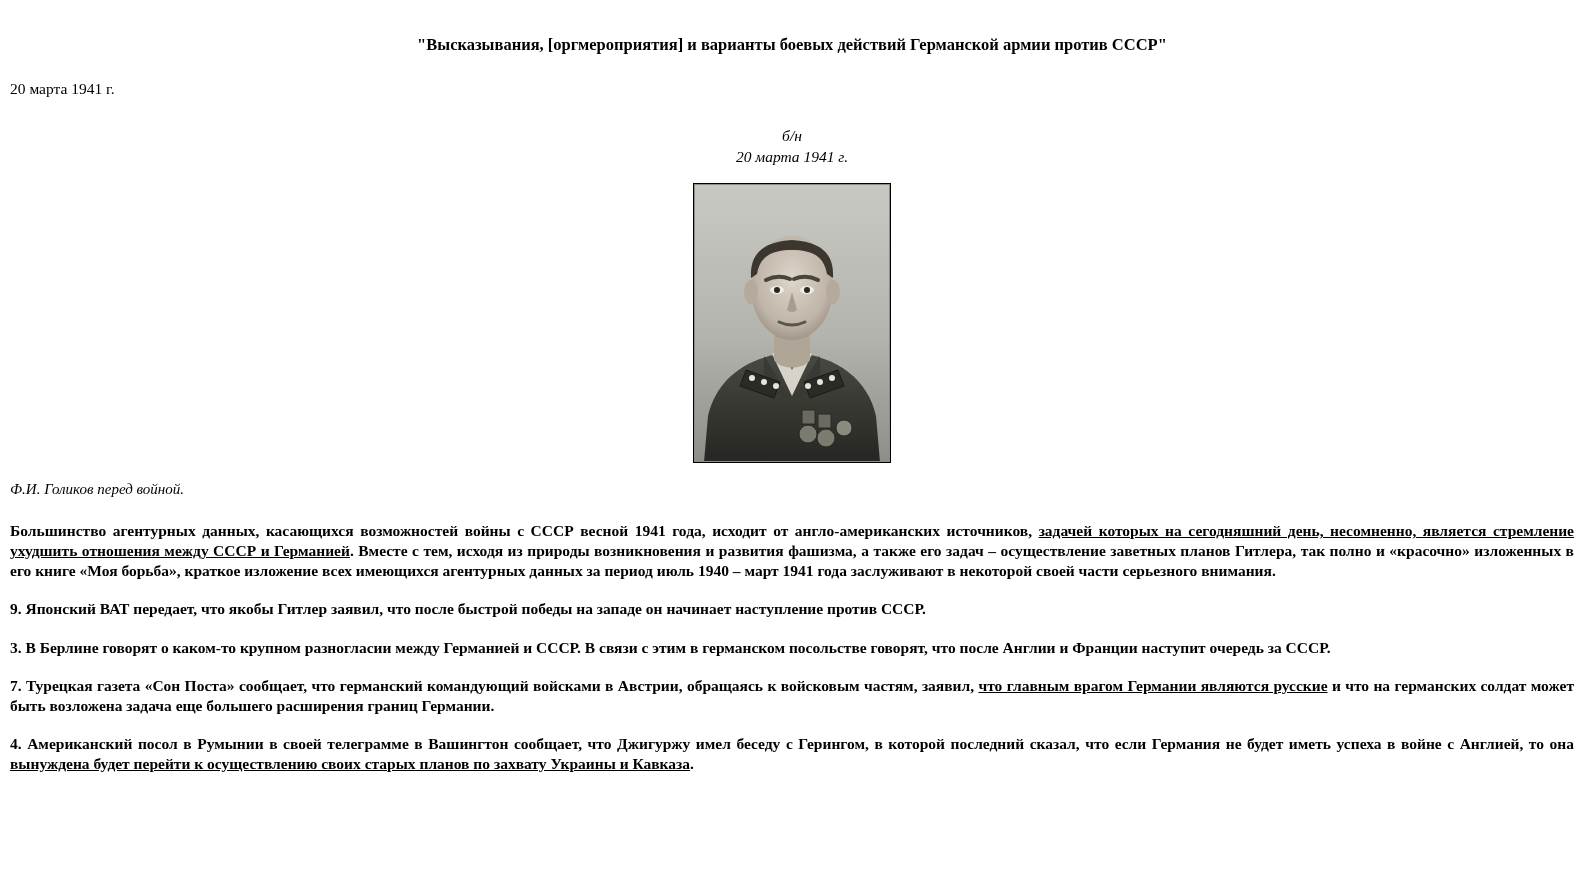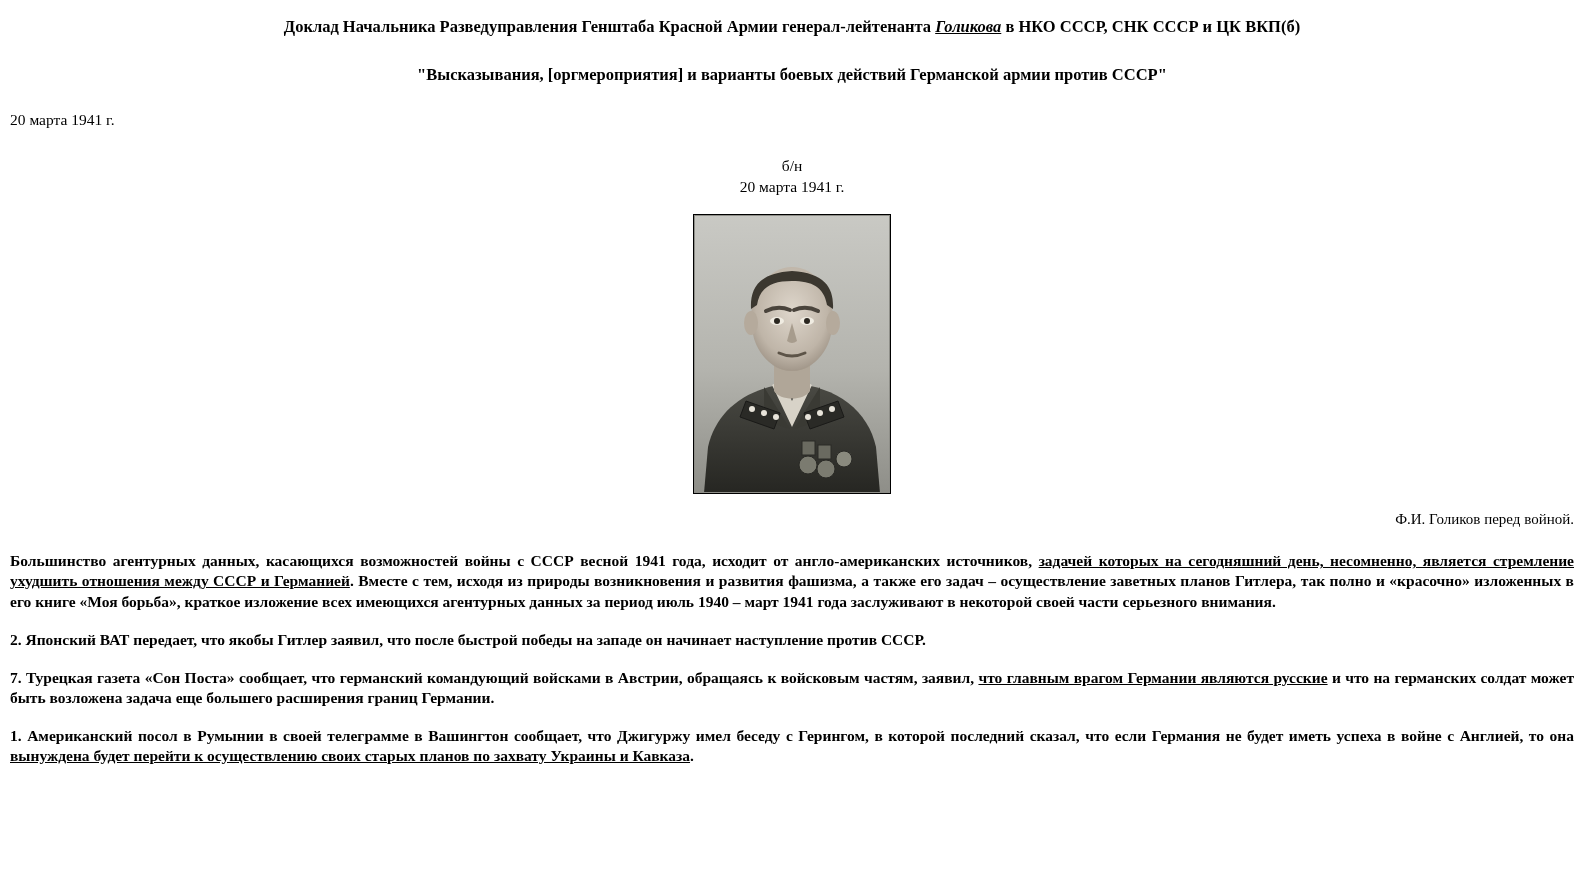--- a/index.html
+++ b/index.html
@@ -42,39 +42,41 @@
   }
   .doc-date {
     margin: 24px 0 0 0;
     font-size: 15.5px;
   }
   .doc-number-block {
     text-align: center;
     margin: 26px 0 0 0;
     line-height: 1.35;
     font-size: 15.5px;
+    font-style: italic;
   }
   .photo-wrap {
     text-align: center;
     margin: 16px 0 0 0;
   }
   .photo-frame {
     display: inline-block;
     border: 1px solid #000000;
     padding: 0;
     background: #d8d8d8;
     line-height: 0;
   }
   .portrait {
     display: block;
     width: 196px;
     height: 278px;
   }
   .photo-caption {
-    text-align: right;
+    text-align: left;
+    font-style: italic;
     font-size: 15px;
     margin: 11px 0 0 0;
   }
   .body-text {
     margin: 22px 0 0 0;
     text-align: left;
     font-weight: bold;
   }
   .para {
     margin: 0 0 18px 0;
@@ -84,23 +86,20 @@
   .para:last-child { margin-bottom: 0; }
   .u {
     text-decoration: underline;
   }
 </style>
 </head>
 <body>
 
 <div class="page">
 
-  <h1 class="doc-title">
-    <span>Доклад Начальника Разведуправления Генштаба Красной Армии генерал-лейтенанта </span><span class="person-link">Голикова</span><span> в НКО СССР, СНК СССР и ЦК ВКП(б)</span>
-  </h1>
 
   <h2 class="doc-subtitle">"Высказывания, [оргмероприятия] и варианты боевых действий Германской армии против СССР"</h2>
 
   <div class="doc-date">20 марта 1941 г.</div>
 
   <div class="doc-number-block">
     <div>б/н</div>
     <div>20 марта 1941 г.</div>
   </div>
 
@@ -172,18 +171,19 @@
         <path d="M78 150 q 20 12 40 0 q -20 10 -40 0 Z" fill="#a59a8b" opacity="0.7"></path>
 
         <rect x="0" y="0" width="196" height="278" fill="none" stroke="#8e8e88" stroke-width="2"></rect>
       </svg>
     </span>
     <div class="photo-caption">Ф.И. Голиков перед войной.</div>
   </div>
 
   <div class="body-text">
       <div class="para"><span>Большинство агентурных данных, касающихся возможностей войны с СССР весной 1941 года, исходит от англо-американских источников, </span><span class="u">задачей которых на сегодняшний день, несомненно, является стремление ухудшить отношения между СССР и Германией</span><span>. Вместе с тем, исходя из природы возникновения и развития фашизма, а также его задач – осуществление заветных планов Гитлера, так полно и «красочно» изложенных в его книге «Моя борьба», краткое изложение всех имеющихся агентурных данных за период июль 1940 – март 1941 года заслуживают в некоторой своей части серьезного внимания.</span></div>
-      <div class="para"><span>2. Японский ВАТ передает, что якобы Гитлер заявил, что после быстрой победы на западе он начинает наступление против СССР.</span></div>
+      <div class="para"><span>9. Японский ВАТ передает, что якобы Гитлер заявил, что после быстрой победы на западе он начинает наступление против СССР.</span></div>
+      <div class="para"><span>3. В Берлине говорят о каком-то крупном разногласии между Германией и СССР. В связи с этим в германском посольстве говорят, что после Англии и Франции наступит очередь за СССР.</span></div>
       <div class="para"><span>7. Турецкая газета «Сон Поста» сообщает, что германский командующий войсками в Австрии, обращаясь к войсковым частям, заявил, </span><span class="u">что главным врагом Германии являются русские</span><span> и что на германских солдат может быть возложена задача еще большего расширения границ Германии.</span></div>
-      <div class="para"><span>1. Американский посол в Румынии в своей телеграмме в Вашингтон сообщает, что Джигуржу имел беседу с Герингом, в которой последний сказал, что если Германия не будет иметь успеха в войне с Англией, то она </span><span class="u">вынуждена будет перейти к осуществлению своих старых планов по захвату Украины и Кавказа</span><span>.</span></div>
+      <div class="para"><span>4. Американский посол в Румынии в своей телеграмме в Вашингтон сообщает, что Джигуржу имел беседу с Герингом, в которой последний сказал, что если Германия не будет иметь успеха в войне с Англией, то она </span><span class="u">вынуждена будет перейти к осуществлению своих старых планов по захвату Украины и Кавказа</span><span>.</span></div>
     </div>
 
 </div>
 
 </body></html>

